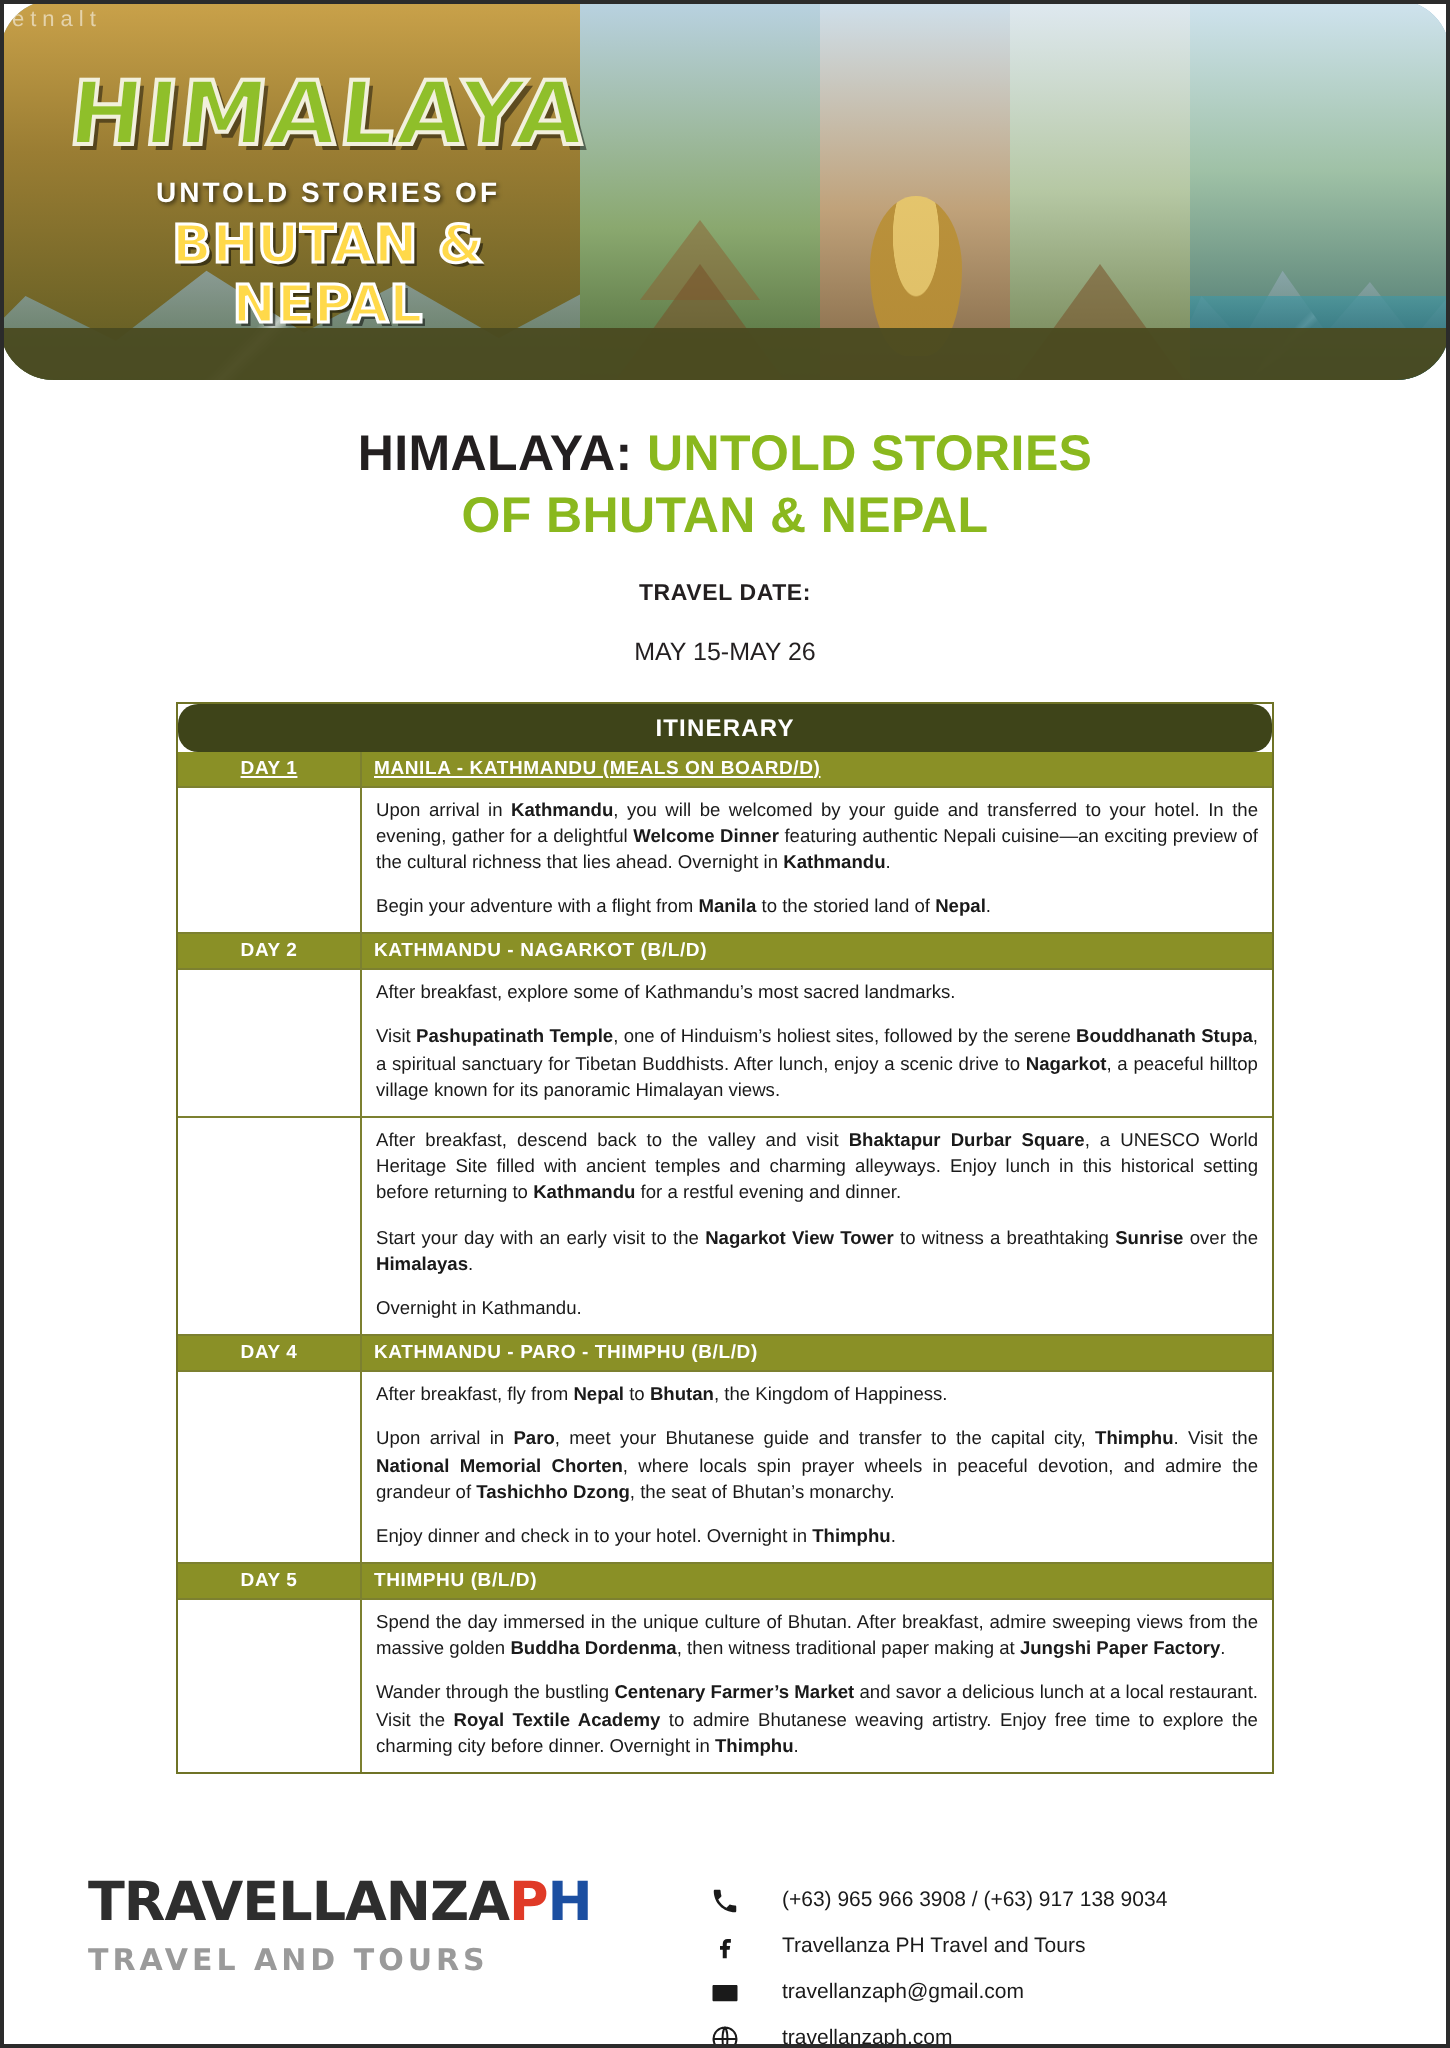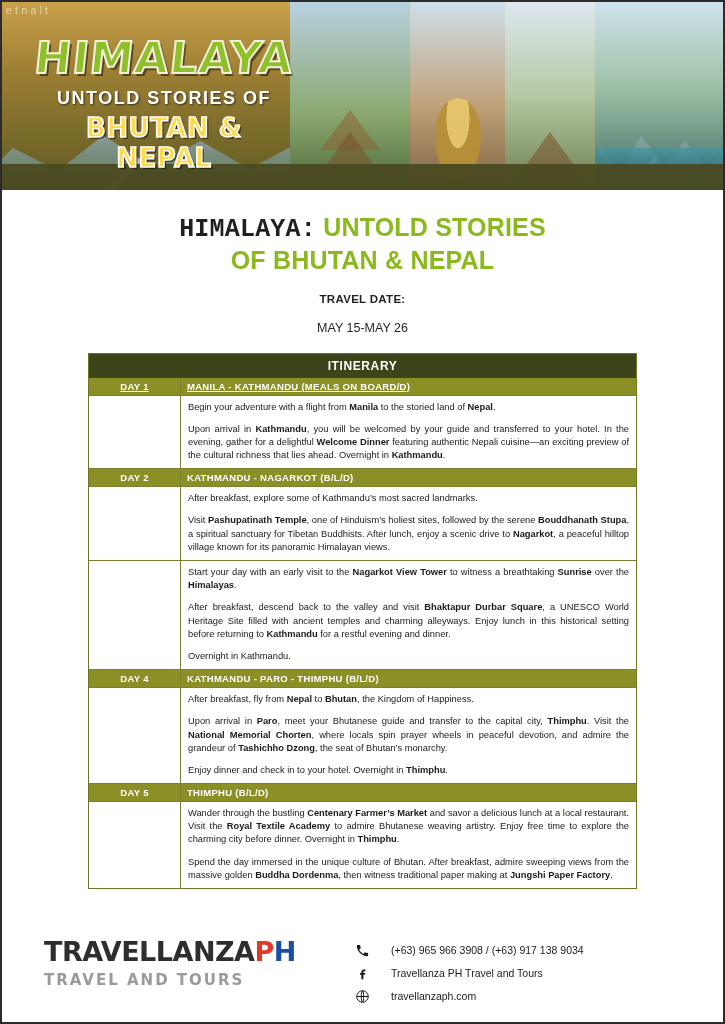--- a/index.html
+++ b/index.html
@@ -15,20 +15,21 @@
     background: #fff;
     overflow: hidden;
   }
 
   
   .hero {
     position: relative;
     width: 725px; height: 190px;
     overflow: hidden;
     background: linear-gradient(180deg,#8fb8d4 0%, #a9c7dc 45%, #7d9a6e 100%);
+    border-radius: 27px;
   }
   .hero-strip {
     position: absolute; inset: 0;
     display: flex;
   }
   .hero-pane { position: relative; height: 100%; overflow: hidden; }
   .p1 { width: 290px; background: linear-gradient(180deg,#caa24a 0%, #9a7d33 40%, #5d5a22 100%); }
   .p2 { width: 120px; background: linear-gradient(180deg,#b9d2e2 0%, #8aa86f 60%, #4f6b3a 100%); }
   .p3 { width: 95px;  background: linear-gradient(180deg,#cfe0ec 0%, #c0a27a 55%, #7e6443 100%); }
   .p4 { width: 90px;  background: linear-gradient(180deg,#dfe9f1 0%, #b6c8a4 50%, #6d7f4e 100%); }
@@ -89,21 +90,21 @@
     font-size: 44px;
     letter-spacing: 1px;
     color: #8fbf2a;
     -webkit-text-stroke: 2px #f2f0dd;
     text-shadow: 3px 3px 0 rgba(0,0,0,.45);
     line-height: 1;
     transform: skewX(-6deg);
   }
   .logo-sub {
     margin-top: 8px;
-    font-size: 18px;
+    font-size: 14px;
     font-weight: 700;
     letter-spacing: 1.5px;
     color: #ffffff;
     text-shadow: 1px 1px 2px rgba(0,0,0,.6);
   }
   .logo-sub2 {
     margin-top: 4px;
     font-family: "DejaVu Sans", sans-serif;
     font-size: 26px;
     font-weight: 700;
@@ -117,21 +118,21 @@
     font-size: 11px; color: rgba(255,255,255,.55);
     letter-spacing: 3px; z-index: 4;
   }
 
   
   .title-wrap { text-align: center; margin-top: 22px; padding: 0 60px; }
   .title-line {
     font-size: 25px; font-weight: 700; line-height: 1.25;
     letter-spacing: .2px;
   }
-  .t-dark { color: #231f20; font-family: Liberation Mono, monospace; }
+  .t-dark { color: #231f20; }
   .t-green { color: #8ab81e; }
 
   .travel-date-label {
     margin-top: 16px; text-align: center;
     font-size: 11.5px; font-weight: 700; color: #231f20;
     letter-spacing: .3px;
   }
   .travel-date-value {
     margin-top: 16px; text-align: center;
     font-size: 12.5px; color: #231f20;
@@ -144,20 +145,21 @@
     border: 1px solid #6f7326;
   }
   .itin-header {
     background: #3e4419;
     color: #ffffff;
     text-align: center;
     font-size: 12px;
     font-weight: 700;
     letter-spacing: .6px;
     padding: 5px 0;
+    border-radius: 10px;
   }
   .row { display: flex; border-top: 1px solid #7c8030; }
   .row:first-of-type { border-top: none; text-decoration: underline; }
   .day-head {
     background: #8a9026;
     color: #ffffff;
     font-weight: 700;
     font-size: 9.5px;
     letter-spacing: .3px;
   }
@@ -283,40 +285,40 @@
   <div class="table">
     <div class="itin-header">ITINERARY</div>
     <div id="itin-body">
         <div class="row day-head">
           <div class="cell-left">DAY 1</div>
           <div class="cell-right">MANILA - KATHMANDU (MEALS ON BOARD/D)</div>
         </div>
         <div class="row body-row">
           <div class="cell-left"></div>
           <div class="cell-right">
+            <p><span>Upon arrival in </span><b>Kathmandu</b><span>, you will be welcomed by your guide and transferred to your hotel. In the evening, gather for a delightful </span><b>Welcome Dinner</b><span> featuring authentic Nepali cuisine—an exciting preview of the cultural richness that lies ahead. Overnight in </span><b>Kathmandu</b><span>.</span></p>
             <p><span>Begin your adventure with a flight from </span><b>Manila</b><span> to the storied land of </span><b>Nepal</b><span>.</span></p>
-            <p><span>Upon arrival in </span><b>Kathmandu</b><span>, you will be welcomed by your guide and transferred to your hotel. In the evening, gather for a delightful </span><b>Welcome Dinner</b><span> featuring authentic Nepali cuisine—an exciting preview of the cultural richness that lies ahead. Overnight in </span><b>Kathmandu</b><span>.</span></p>
           </div>
         </div>
         <div class="row day-head">
           <div class="cell-left">DAY 2</div>
           <div class="cell-right">KATHMANDU - NAGARKOT (B/L/D)</div>
         </div>
         <div class="row body-row">
           <div class="cell-left"></div>
           <div class="cell-right">
             <p><span>After breakfast, explore some of Kathmandu’s most sacred landmarks.</span></p>
             <p><span>Visit </span><b>Pashupatinath Temple</b><span>, one of Hinduism’s holiest sites, followed by the serene </span><b>Bouddhanath Stupa</b><span>, a spiritual sanctuary for Tibetan Buddhists. After lunch, enjoy a scenic drive to </span><b>Nagarkot</b><span>, a peaceful hilltop village known for its panoramic Himalayan views.</span></p>
           </div>
         </div>
         <div class="row body-row">
           <div class="cell-left"></div>
           <div class="cell-right">
+            <p><span>After breakfast, descend back to the valley and visit </span><b>Bhaktapur Durbar Square</b><span>, a UNESCO World Heritage Site filled with ancient temples and charming alleyways. Enjoy lunch in this historical setting before returning to </span><b>Kathmandu</b><span> for a restful evening and dinner.</span></p>
             <p><span>Start your day with an early visit to the </span><b>Nagarkot View Tower</b><span> to witness a breathtaking </span><b>Sunrise</b><span> over the </span><b>Himalayas</b><span>.</span></p>
-            <p><span>After breakfast, descend back to the valley and visit </span><b>Bhaktapur Durbar Square</b><span>, a UNESCO World Heritage Site filled with ancient temples and charming alleyways. Enjoy lunch in this historical setting before returning to </span><b>Kathmandu</b><span> for a restful evening and dinner.</span></p>
             <p><span>Overnight in Kathmandu.</span></p>
           </div>
         </div>
         <div class="row day-head">
           <div class="cell-left">DAY 4</div>
           <div class="cell-right">KATHMANDU - PARO - THIMPHU (B/L/D)</div>
         </div>
         <div class="row body-row">
           <div class="cell-left"></div>
           <div class="cell-right">
@@ -325,22 +327,22 @@
             <p><span>Enjoy dinner and check in to your hotel. Overnight in </span><b>Thimphu</b><span>.</span></p>
           </div>
         </div>
         <div class="row day-head">
           <div class="cell-left">DAY 5</div>
           <div class="cell-right">THIMPHU (B/L/D)</div>
         </div>
         <div class="row body-row">
           <div class="cell-left"></div>
           <div class="cell-right">
+            <p><span>Spend the day immersed in the unique culture of Bhutan. After breakfast, admire sweeping views from the massive golden </span><b>Buddha Dordenma</b><span>, then witness traditional paper making at </span><b>Jungshi Paper Factory</b><span>.</span></p>
             <p><span>Wander through the bustling </span><b>Centenary Farmer’s Market</b><span> and savor a delicious lunch at a local restaurant. Visit the </span><b>Royal Textile Academy</b><span> to admire Bhutanese weaving artistry. Enjoy free time to explore the charming city before dinner. Overnight in </span><b>Thimphu</b><span>.</span></p>
-            <p><span>Spend the day immersed in the unique culture of Bhutan. After breakfast, admire sweeping views from the massive golden </span><b>Buddha Dordenma</b><span>, then witness traditional paper making at </span><b>Jungshi Paper Factory</b><span>.</span></p>
           </div>
         </div>
       </div>
   </div>
 
   <div class="footer">
     <div class="footer-inner">
       <div class="f-left">
         <div class="brand">
           <span>TRAVELLANZA</span><span class="b-red">P</span><span class="b-blue">H</span>
@@ -360,20 +362,28 @@
             <span class="ic">
               <svg width="15" height="15" viewBox="0 0 24 24">
                 <path fill="#1a1a1a" d="M14.5 8.5h2.2V5.6h-2.6c-2.4 0-3.9 1.5-3.9 3.9v1.6H8v3h2.2V21h3.2v-6.9h2.3l.4-3h-2.7V9.6c0-.7.4-1.1 1.1-1.1z"></path>
               </svg>
             </span>
             <span>Travellanza PH Travel and Tours</span>
           </div>
           <div class="contact-row">
             <span class="ic">
               <svg width="15" height="15" viewBox="0 0 24 24">
+                <path fill="#1a1a1a" d="M3 5.5h18c.6 0 1 .4 1 1v11c0 .6-.4 1-1 1H3c-.6 0-1-.4-1-1v-11c0-.6.4-1 1-1zm9 7.2L4.3 7.5h15.4L12 12.7z"></path>
+              </svg>
+            </span>
+            <span>travellanzaph@gmail.com</span>
+          </div>
+          <div class="contact-row">
+            <span class="ic">
+              <svg width="15" height="15" viewBox="0 0 24 24">
                 <path fill="none" stroke="#1a1a1a" stroke-width="1.6" d="M12 2.8a9.2 9.2 0 100 18.4 9.2 9.2 0 000-18.4zM2.8 12h18.4M12 2.8c2.6 2.6 2.6 15.8 0 18.4-2.6-2.6-2.6-15.8 0-18.4z"></path>
               </svg>
             </span>
             <span>travellanzaph.com</span>
           </div>
         </div>
     </div>
   </div>
 
   <div class="page-border"></div>

